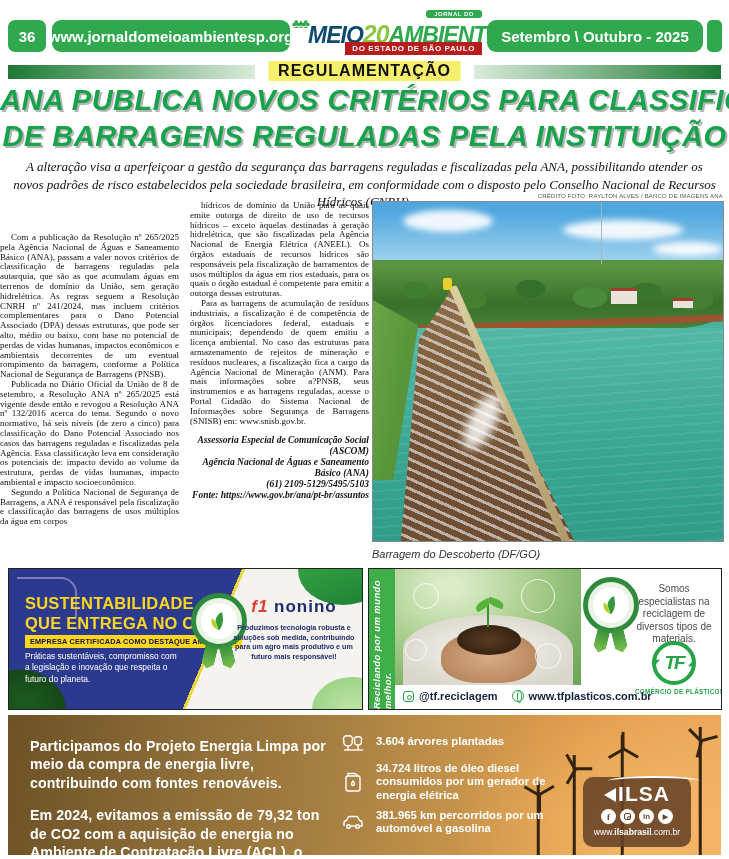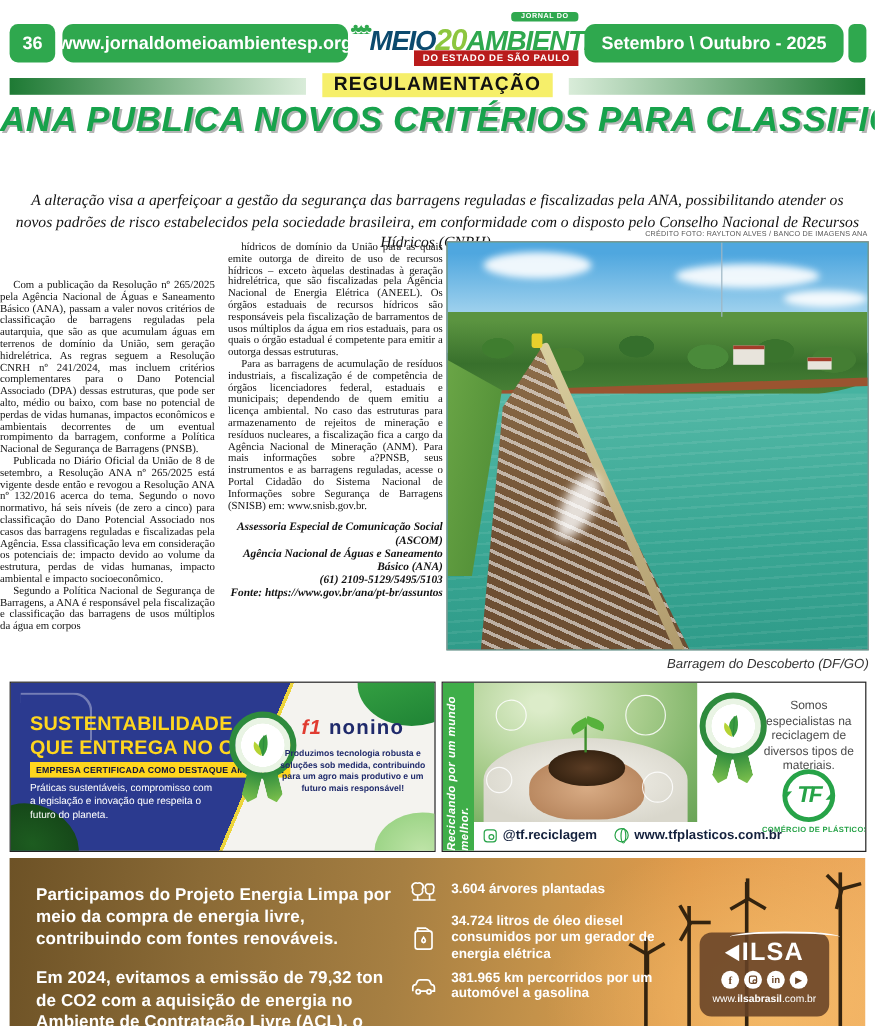--- a/index.html
+++ b/index.html
@@ -60,21 +60,21 @@
   .antenna { position:absolute; left:228px; top:0; width:1px; height:62px; background:#9fb6c4; }
   .water { position:absolute; left:0; top:126px; width:100%; height:215px;
     background:repeating-linear-gradient(176deg, rgba(255,255,255,.07) 0 2px, rgba(0,0,0,0) 2px 9px), linear-gradient(#53b8a6, #3aa794 55%, #2f9b89); }
   .grass { position:absolute; left:0; top:98px; width:78px; height:180px; background:linear-gradient(100deg,#6aa546,#4c8a33 70%); clip-path:polygon(0 0, 58% 14%, 26% 100%, 0 100%); }
   .spillface { position:absolute; left:0; top:80px; width:230px; height:261px;
     background:repeating-linear-gradient(24deg, rgba(255,255,255,.55) 0 3px, rgba(255,255,255,0) 3px 9px), linear-gradient(200deg,#9a7a52,#6e4f33 70%);
     clip-path:polygon(34% 3%, 88% 100%, 12% 100%, 20% 22%); }
   .crestline { position:absolute; left:76px; top:86px; width:8px; height:282px; background:linear-gradient(#d9cf9f,#b09a6c); transform:rotate(-24deg); transform-origin:top left; border-radius:3px; }
   .ymark { position:absolute; left:70px; top:76px; width:9px; height:12px; background:#e8d02c; border-radius:2px; }
   .foam { position:absolute; left:96px; top:190px; width:26px; height:60px; background:rgba(255,255,255,.8); border-radius:50%; filter:blur(4px); transform:rotate(28deg); }
-  .caption { position:absolute; left:372px; top:548px; width:352px; text-align:right; font-style:italic; font-size:11px; color:#333; }
+  .caption { position:absolute; left:372px; top:548px; width:352px; text-align:left; font-style:italic; font-size:11px; color:#333; }
 
   
   .ad { position:absolute; top:568px; height:142px; border:1px solid #222; overflow:hidden; background:#f4f3ef; }
   .ad-sust { left:8px; width:355px;
     background:
       linear-gradient(113deg, rgba(0,0,0,0) calc(57% - 2px), #edd53c calc(57% - 2px), #edd53c calc(57% + 1px), rgba(0,0,0,0) calc(57% + 1px)),
       linear-gradient(113deg, #2b3a8f 57%, #f4f3ef 57%); }
   .sust-leaf { position:absolute; left:-22px; bottom:-26px; width:80px; height:64px; background:radial-gradient(#1d5c20,#134016); border-radius:50%; transform:rotate(25deg); }
   .sust-curve { position:absolute; left:8px; top:8px; width:60px; height:40px; border-top:2px solid rgba(255,255,255,.35); border-right:2px solid rgba(255,255,255,.35); border-top-right-radius:16px; }
   .sust-swooshTR { position:absolute; right:-26px; top:-34px; width:90px; height:70px; background:linear-gradient(160deg,#3fae49,#1c7f33); border-radius:50%; }
@@ -167,20 +167,21 @@
   <div class="hdr-box datebox">Setembro \ Outubro - 2025</div>
   <div class="hdr-box endbox"></div>
 
   <div class="strip">
     <div class="barL"></div>
     <div class="barR"></div>
     <div class="label">REGULAMENTAÇÃO</div>
   </div>
 
   <div class="headline hl1">ANA PUBLICA NOVOS CRITÉRIOS PARA CLASSIFICAÇÃO</div>
+  <div class="headline hl2">DE BARRAGENS REGULADAS PELA INSTITUIÇÃO</div>
   <div class="subtitle">A alteração visa a aperfeiçoar a gestão da segurança das barragens reguladas e fiscalizadas pela ANA, possibilitando atender os novos padrões de risco estabelecidos pela sociedade brasileira, em conformidade com o disposto pelo Conselho Nacional de Recursos Hídricos (CNRH).</div>
 
   <div class="credit">CRÉDITO FOTO: RAYLTON ALVES / BANCO DE IMAGENS ANA</div>
   <div class="col col1">
     <p>Com a publicação da Resolução nº 265/2025 pela Agência Nacional de Águas e Saneamento Básico (ANA), passam a valer novos critérios de classificação de barragens reguladas pela autarquia, que são as que acumulam águas em terrenos de domínio da União, sem geração hidrelétrica. As regras seguem a Resolução CNRH nº 241/2024, mas incluem critérios complementares para o Dano Potencial Associado (DPA) dessas estruturas, que pode ser alto, médio ou baixo, com base no potencial de perdas de vidas humanas, impactos econômicos e ambientais decorrentes de um eventual rompimento da barragem, conforme a Política Nacional de Segurança de Barragens (PNSB).</p>
     <p>Publicada no Diário Oficial da União de 8 de setembro, a Resolução ANA nº 265/2025 está vigente desde então e revogou a Resolução ANA nº 132/2016 acerca do tema. Segundo o novo normativo, há seis níveis (de zero a cinco) para classificação do Dano Potencial Associado nos casos das barragens reguladas e fiscalizadas pela Agência. Essa classificação leva em consideração os potenciais de: impacto devido ao volume da estrutura, perdas de vidas humanas, impacto ambiental e impacto socioeconômico.</p>
     <p>Segundo a Política Nacional de Segurança de Barragens, a ANA é responsável pela fiscalização e classificação das barragens de usos múltiplos da água em corpos</p>
   </div>
   <div class="col col2">
     <p>hídricos de domínio da União para as quais emite outorga de direito de uso de recursos hídricos – exceto àquelas destinadas à geração hidrelétrica, que são fiscalizadas pela Agência Nacional de Energia Elétrica (ANEEL). Os órgãos estaduais de recursos hídricos são responsáveis pela fiscalização de barramentos de usos múltiplos da água em rios estaduais, para os quais o órgão estadual é competente para emitir a outorga dessas estruturas.</p>

